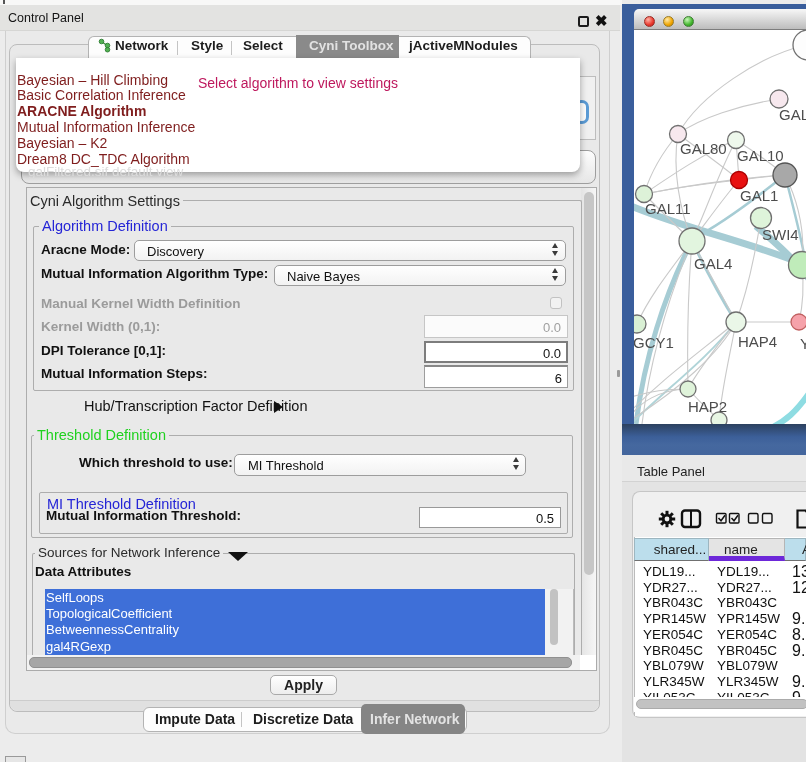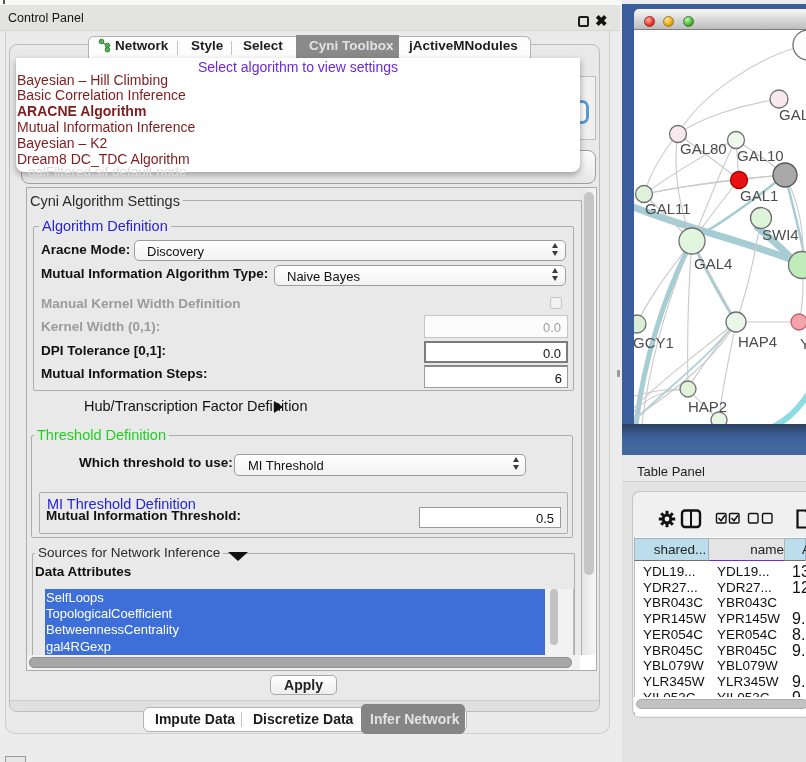--- a/index.html
+++ b/index.html
@@ -127,22 +127,22 @@
 <div class="abs" style="left:143px;top:707px;width:324px;height:25px;background:#fdfdfd;border:1px solid #b3b3b3;border-radius:6px;"></div>
 <div class="abs" style="left:361px;top:704px;width:104px;height:30px;background:#858585;border-radius:5px;"></div>
 <div class="abs" style="left:241px;top:712px;width:1px;height:15px;background:#c4c4c4;"></div>
 <div class="abs b" style="left:155px;top:711px;font-size:14px;color:#1d1d1d;">Impute Data</div>
 <div class="abs b" style="left:253px;top:711px;font-size:14px;color:#1d1d1d;">Discretize Data</div>
 <div class="abs b" style="left:370px;top:711px;font-size:14px;color:#e3e3e3;">Infer Network</div>
 
 <div class="abs" style="left:5px;top:756px;width:21px;height:10px;background:#e6e6e6;border:1px solid #999;"></div>
 
 <div class="abs" style="left:16px;top:58px;width:564px;height:114px;background:#ffffff;border-radius:0 0 8px 8px;box-shadow:0 3px 7px rgba(0,0,0,0.35);"></div>
-<div class="abs" style="left:16px;top:59px;width:564px;text-align:center;font-size:14px;color:#6d28d9;">Select algorithm to view settings</div>
-<div class="abs" style="left:28px;top:164px;font-size:13.5px;color:#dcdcdc;">galFiltered.sif default node</div>
+<div class="abs" style="left:16px;top:75px;width:564px;text-align:center;font-size:14px;color:#be185d;">Select algorithm to view settings</div>
+<div class="abs" style="left:28px;top:164px;font-size:13.5px;color:#dcdcdc;">galFiltered.sif default view</div>
 <div class="abs" style="left:17px;top:72.5px;font-size:14px;color:#7f1d1d;line-height:15.9px;">Bayesian – Hill Climbing<br>Basic Correlation Inference<br><span class="b">ARACNE Algorithm</span><br>Mutual Information Inference<br>Bayesian – K2<br>Dream8 DC_TDC Algorithm</div>
 
 <div class="abs" style="left:617px;top:370px;width:3px;height:7px;background:#9a9a9a;border-radius:1px;"></div>
 
 <div class="abs" style="left:622px;top:4px;width:184px;height:420px;background:#3a5e9c;"></div>
 <div class="abs" style="left:622px;top:424px;width:184px;height:32px;background:linear-gradient(#2c415f,#3c5f99 40%,#45689f 65%,#43659d);"></div>
 
 <div class="abs" style="left:634px;top:9px;width:172px;height:21px;background:linear-gradient(#f7f7f7,#bdbdbd);border-bottom:1px solid #7d7d7d;border-radius:5px 0 0 0;"></div>
 <div class="abs" style="left:644px;top:16px;width:11px;height:11px;border-radius:50%;background:radial-gradient(circle at 35% 30%, #ffb3a7, #e9392e 60%, #b71c1c);border:0.5px solid #9a2b24;"></div>
 <div class="abs" style="left:663px;top:16px;width:11px;height:11px;border-radius:50%;background:radial-gradient(circle at 35% 30%, #ffe9a8, #f0a500 60%, #b97b07);border:0.5px solid #9a7b24;"></div>
@@ -252,21 +252,21 @@
   </g>
   <g stroke="#111" stroke-width="1.5" fill="none">
     <path d="M60.5,9 l2.5,2.8 l4,-5.5"></path>
     <path d="M73.5,9 l2.5,2.8 l4,-5.5"></path>
   </g>
   <path d="M139.5,1.5 h8 l4,4.5 v12.5 h-12 z" fill="none" stroke="#111" stroke-width="2.2"></path>
 </svg>
 
 <div class="abs" style="left:634px;top:537px;width:172px;height:179px;background:#ffffff;border-left:1px solid #bbb;"></div>
 <div class="abs" style="left:634px;top:538px;width:75px;height:23px;background:#bcdeec;border:1px solid #9db6c0;border-bottom:1px solid #707070;font-size:13.5px;color:#222;text-align:center;padding:3px 0 0 17px;">shared...</div>
-<div class="abs" style="left:709px;top:538px;width:76px;height:23px;background:#e4e4e4;border:1px solid #b5b5b5;border-left:none;border-bottom:1px solid #6d28d9;font-size:13.5px;color:#222;text-align:right;padding:3px 0 0 15px;">name</div>
+<div class="abs" style="left:709px;top:538px;width:76px;height:23px;background:#e4e4e4;border:1px solid #b5b5b5;border-left:none;border-bottom:5px solid #6d28d9;font-size:13.5px;color:#222;text-align:left;padding:3px 0 0 15px;">name</div>
 <div class="abs" style="left:785px;top:538px;width:21px;height:23px;background:#bcdeec;border:1px solid #9db6c0;border-left:none;border-bottom:1px solid #707070;font-size:13.5px;color:#222;padding:3px 0 0 17px;">A</div>
 
 <div class="abs" style="left:643px;top:564px;font-size:13.5px;color:#111;line-height:15.7px;">YDL19...<br>YDR27...<br>YBR043C<br>YPR145W<br>YER054C<br>YBR045C<br>YBL079W<br>YLR345W<br>YIL053C</div>
 <div class="abs" style="left:717px;top:564px;font-size:13.5px;color:#111;line-height:15.7px;">YDL19...<br>YDR27...<br>YBR043C<br>YPR145W<br>YER054C<br>YBR045C<br>YBL079W<br>YLR345W<br>YIL053C</div>
 <div class="abs" style="left:792px;top:564px;font-size:16px;color:#111;line-height:15.7px;">13<br>12<br><br>9.<br>8.<br>9.<br><br>9.<br>9.</div>
 
 <div class="abs" style="left:634px;top:697px;width:172px;height:15px;background:#ffffff;"></div>
 <div class="abs" style="left:636px;top:699px;width:172px;height:10px;background:#c2c2c2;border:1px solid #ababab;border-radius:5px;"></div>
 
 </body></html>

